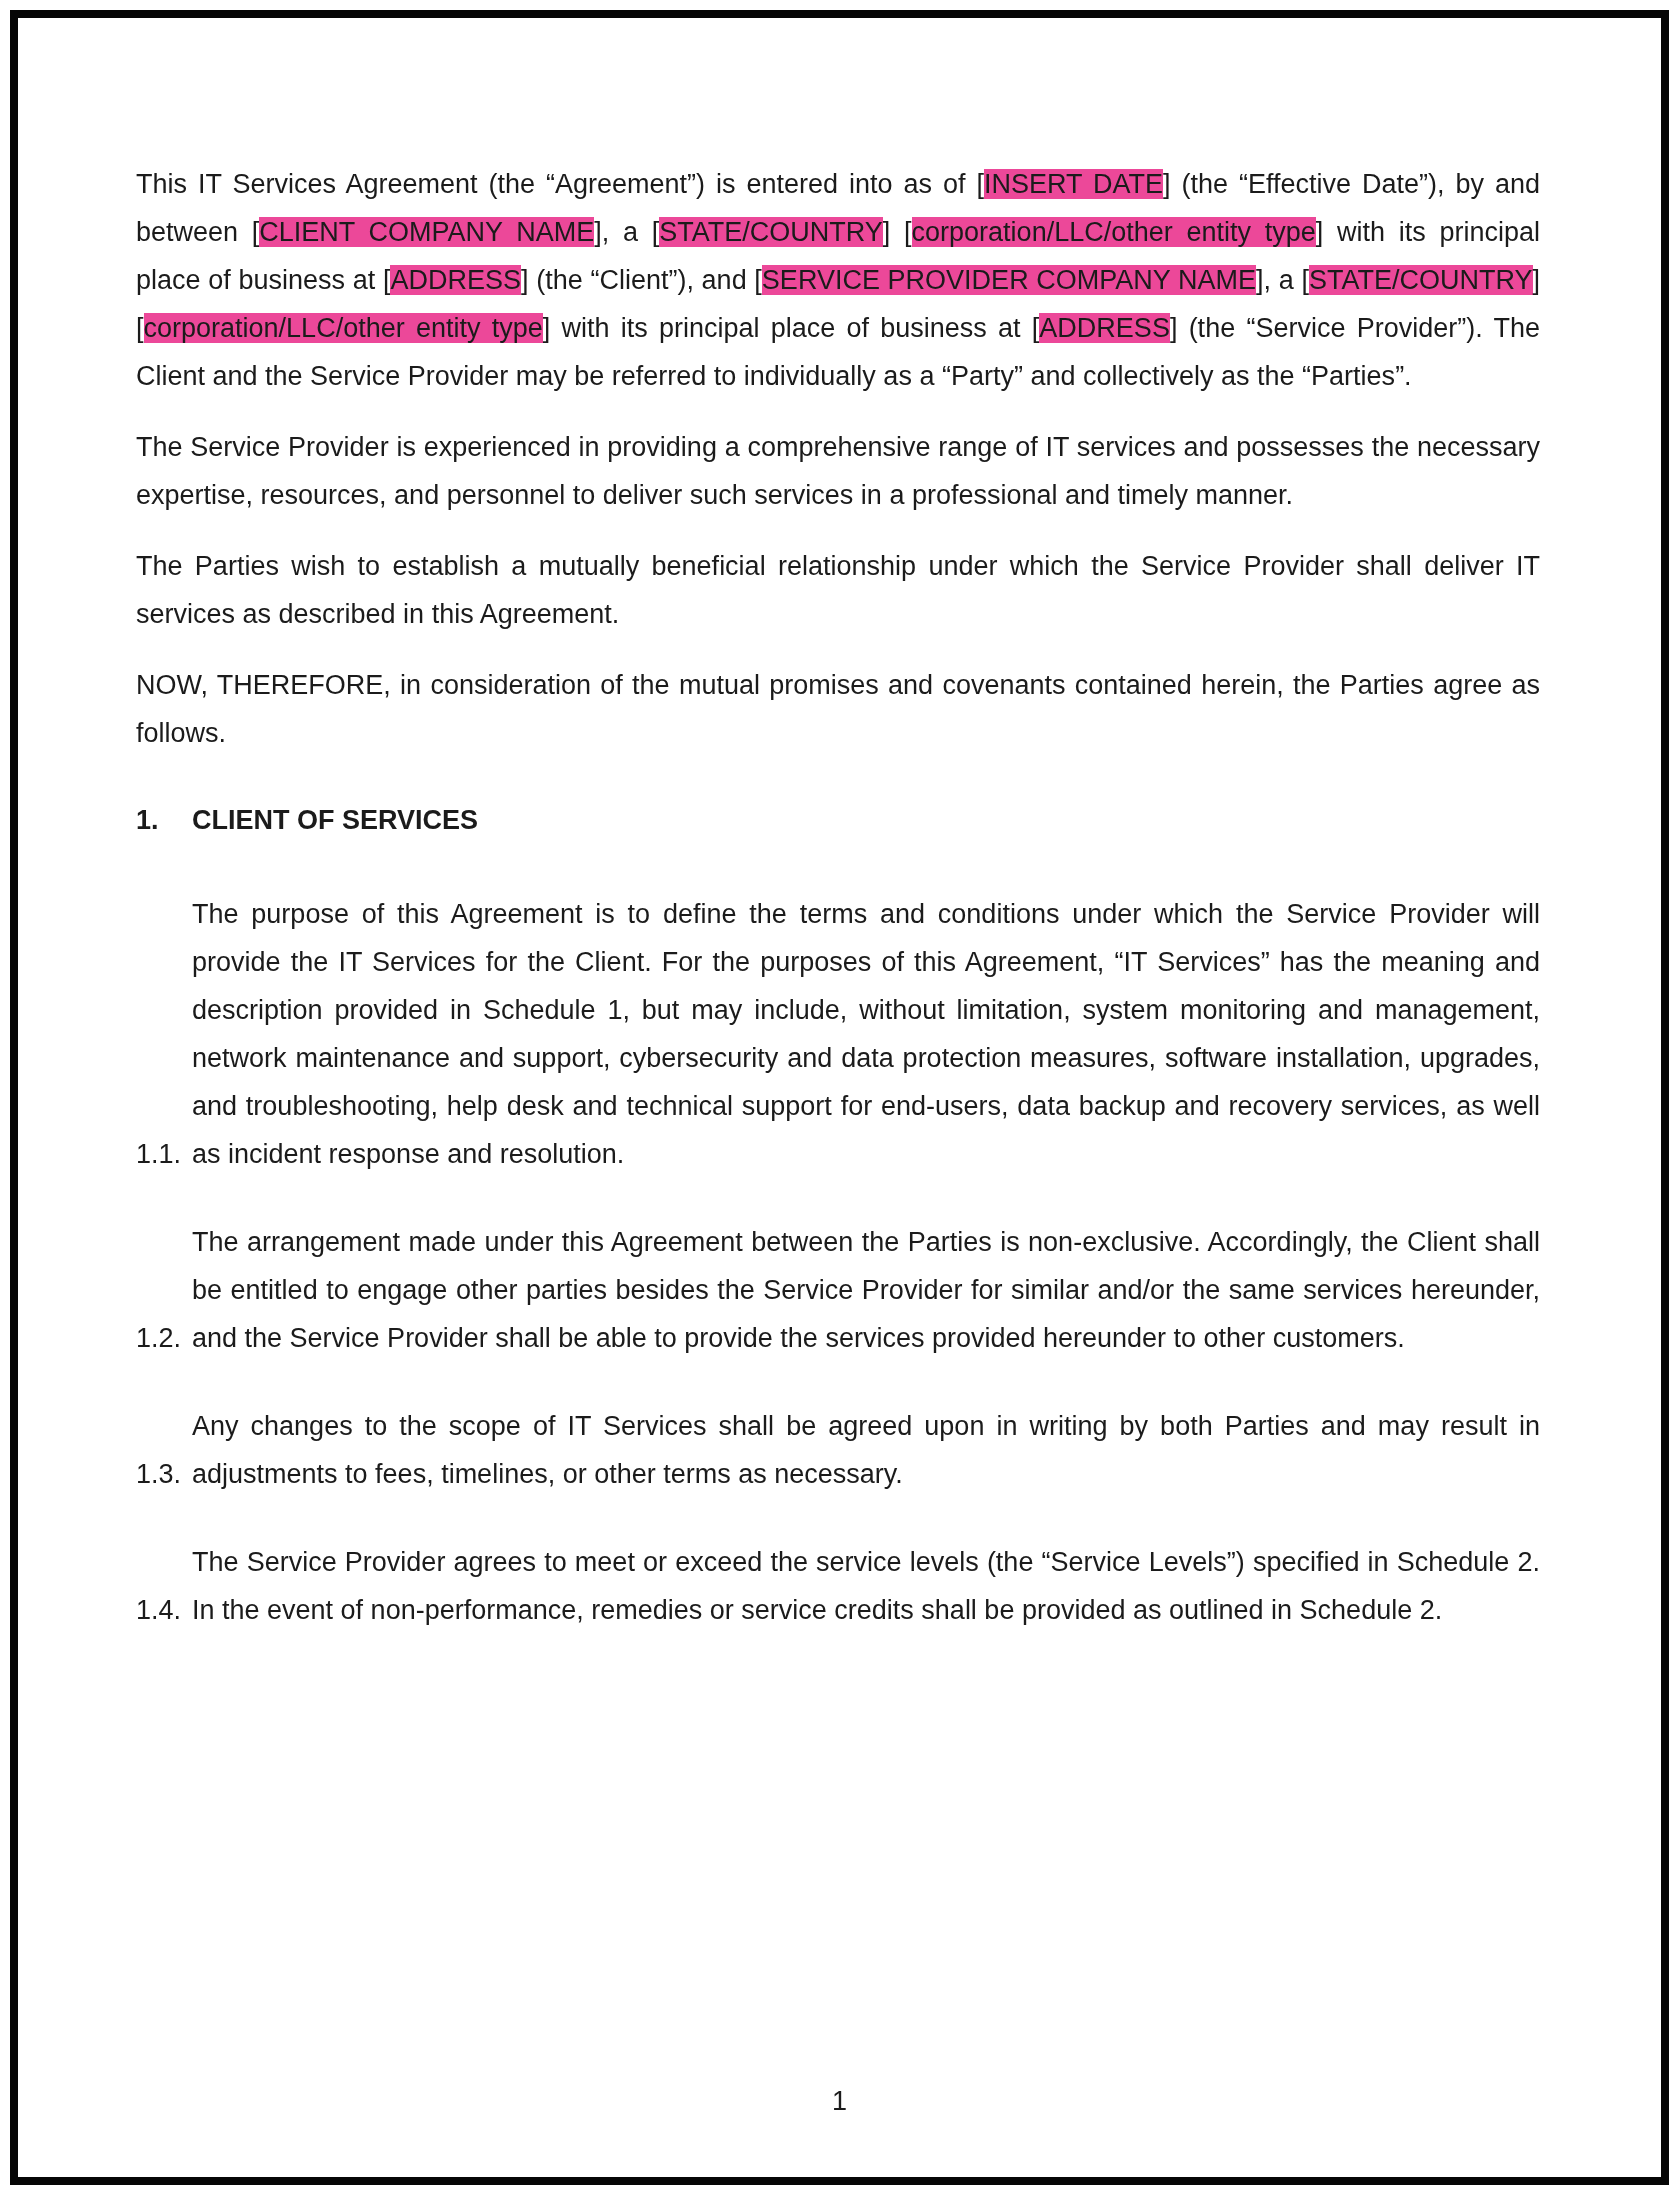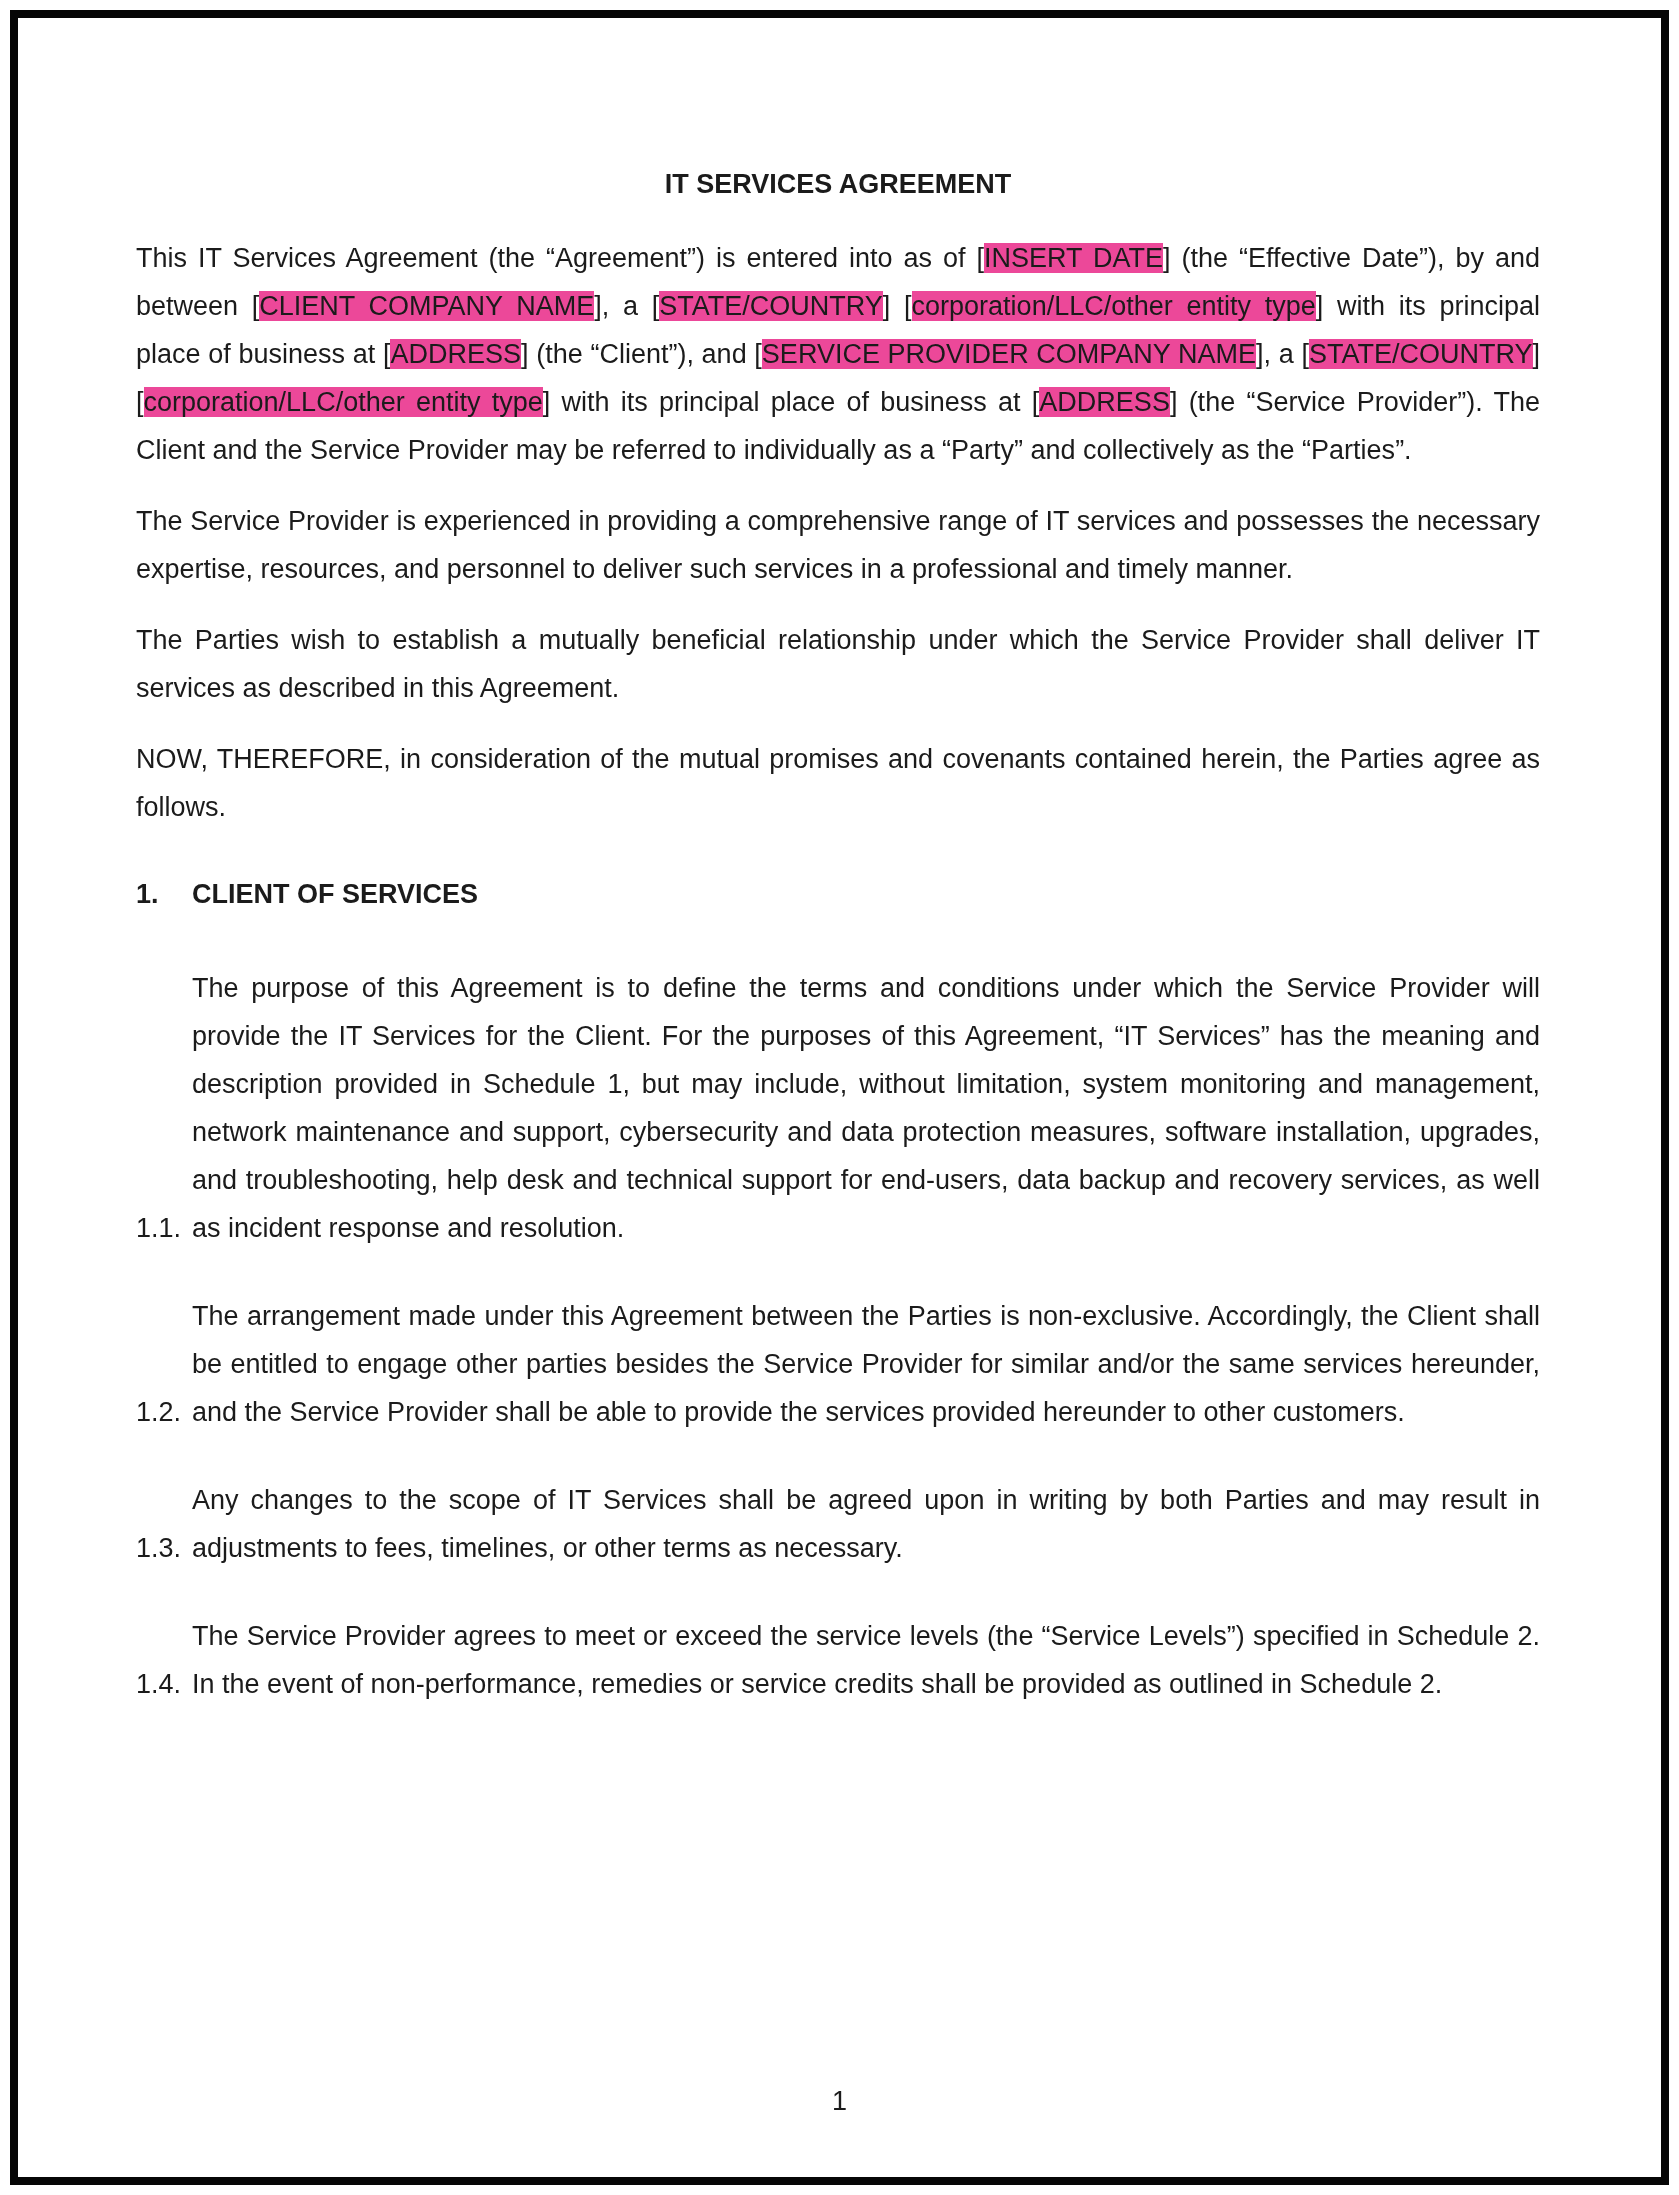--- a/index.html
+++ b/index.html
@@ -71,21 +71,20 @@
   }
 </style>
 </head>
 <body>
 
 <div class="page">
   <div class="frame"></div>
 
   <div class="content">
 
-    <div class="doc-title">IT SERVICES AGREEMENT</div>
 
     <p class="para"><span>This IT Services Agreement (the “</span><span class="b">Agreement</span><span>”) is entered into as of [</span><span class="hl">INSERT DATE</span><span>] (the “</span><span class="b">Effective Date</span><span>”), by and between [</span><span class="hl">CLIENT COMPANY NAME</span><span>], a [</span><span class="hl">STATE/COUNTRY</span><span>] [</span><span class="hl">corporation/LLC/other entity type</span><span>] with its principal place of business at [</span><span class="hl">ADDRESS</span><span>] (the “</span><span class="b">Client</span><span>”), and [</span><span class="hl">SERVICE PROVIDER COMPANY NAME</span><span>], a [</span><span class="hl">STATE/COUNTRY</span><span>] [</span><span class="hl">corporation/LLC/other entity type</span><span>] with its principal place of business at [</span><span class="hl">ADDRESS</span><span>] (the “</span><span class="b">Service Provider</span><span>”). The Client and the Service Provider may be referred to individually as a “</span><span class="b">Party</span><span>” and collectively as the “</span><span class="b">Parties</span><span>”.</span></p>
 
 
     <p class="para"><span>The Service Provider is experienced in providing a comprehensive range of IT services and possesses the necessary expertise, resources, and personnel to deliver such services in a professional and timely manner.</span></p>
 
     <p class="para"><span>The Parties wish to establish a mutually beneficial relationship under which the Service Provider shall deliver IT services as described in this Agreement.</span></p>
 
     <p class="para"><span>NOW, THEREFORE, in consideration of the mutual promises and covenants contained herein, the Parties agree as follows.</span></p>
 

